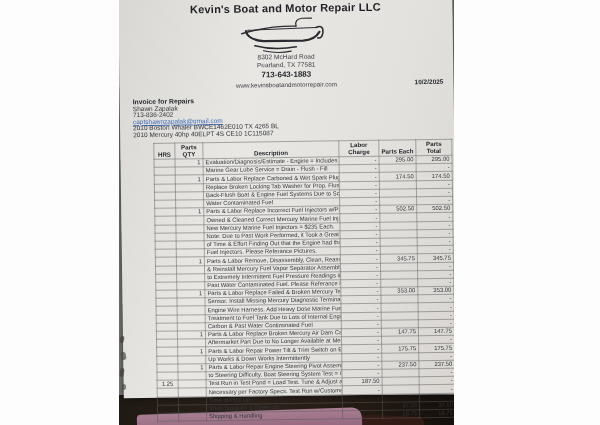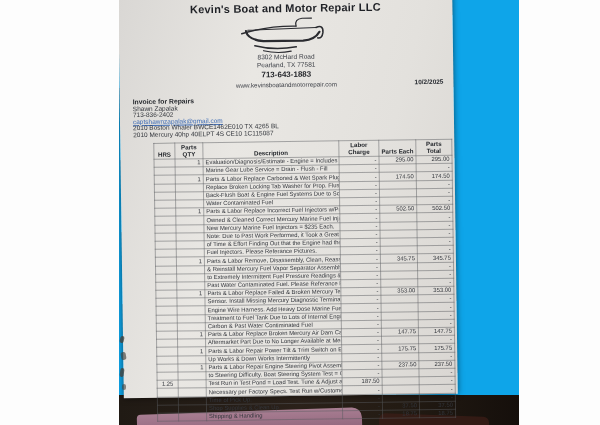--- a/index.html
+++ b/index.html
@@ -2,22 +2,22 @@
 <html><head>
 <meta charset="utf-8">
 <style>
   html,body{margin:0;padding:0;}
   body{
     width:600px;height:425px;overflow:hidden;position:relative;
     background:#fdfdfd;
     font-family:"Liberation Sans",sans-serif;
   }
   .photo{
-    position:absolute;left:119px;top:0;width:400px;height:425px;
-    background:#0ea5e9;overflow:hidden;
+    position:absolute;left:119px;top:0;width:335px;height:425px;
+    background:#737373;overflow:hidden;
   }
   
   .surface{
     position:absolute;left:0;bottom:0;width:100%;height:30px;
     background:linear-gradient(90deg,#201a14,#2b211a 45%,#231b13 70%,#150f0b);
   }
   .pink-object{
     position:absolute;left:18px;bottom:-8px;width:225px;height:22px;
     background:linear-gradient(180deg,#a87e92,#91657c);
     border-radius:4px 10px 2px 2px;transform:rotate(-2deg);

